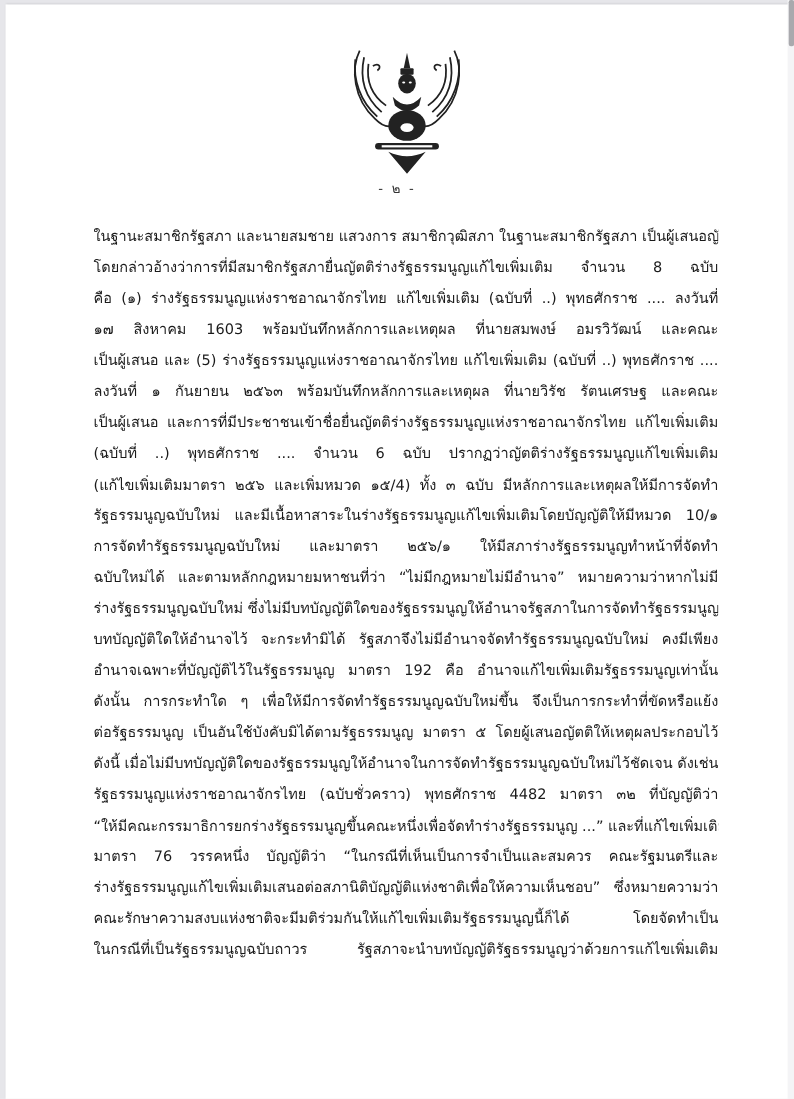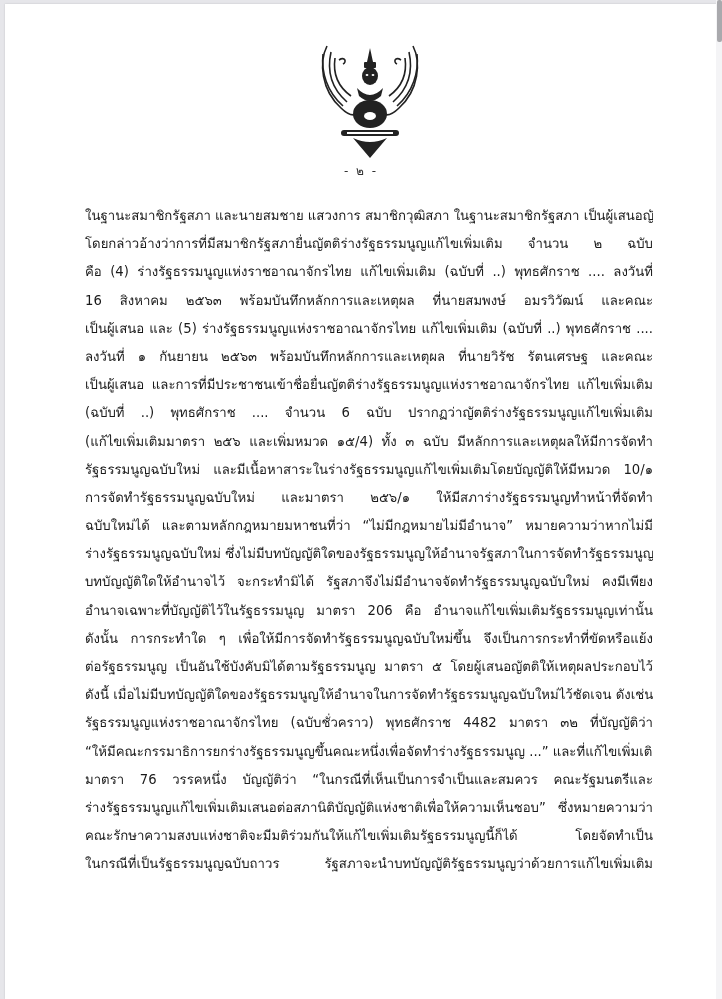--- a/index.html
+++ b/index.html
@@ -79,34 +79,34 @@
       <ellipse cx="56" cy="33" rx="1.4" ry="1"></ellipse>
       <ellipse cx="53" cy="74" rx="6" ry="4"></ellipse>
       <rect x="30" y="90" width="46" height="2"></rect>
     </g>
   </svg>
 
   <div class="page-number">- ๒ -</div>
 
   <div class="body-text">
     <div class="line">ในฐานะสมาชิกรัฐสภา และนายสมชาย แสวงการ สมาชิกวุฒิสภา ในฐานะสมาชิกรัฐสภา เป็นผู้เสนอญัตติ</div>
-    <div class="line">โดยกล่าวอ้างว่าการที่มีสมาชิกรัฐสภายื่นญัตติร่างรัฐธรรมนูญแก้ไขเพิ่มเติม จำนวน ๒ ฉบับ</div>
-    <div class="line">คือ (4) ร่างรัฐธรรมนูญแห่งราชอาณาจักรไทย แก้ไขเพิ่มเติม (ฉบับที่ ..) พุทธศักราช .... ลงวันที่</div>
-    <div class="line">16 สิงหาคม ๒๕๖๓ พร้อมบันทึกหลักการและเหตุผล ที่นายสมพงษ์ อมรวิวัฒน์ และคณะ</div>
+    <div class="line">โดยกล่าวอ้างว่าการที่มีสมาชิกรัฐสภายื่นญัตติร่างรัฐธรรมนูญแก้ไขเพิ่มเติม จำนวน 8 ฉบับ</div>
+    <div class="line">คือ (๑) ร่างรัฐธรรมนูญแห่งราชอาณาจักรไทย แก้ไขเพิ่มเติม (ฉบับที่ ..) พุทธศักราช .... ลงวันที่</div>
+    <div class="line">๑๗ สิงหาคม 1603 พร้อมบันทึกหลักการและเหตุผล ที่นายสมพงษ์ อมรวิวัฒน์ และคณะ</div>
     <div class="line">เป็นผู้เสนอ และ (5) ร่างรัฐธรรมนูญแห่งราชอาณาจักรไทย แก้ไขเพิ่มเติม (ฉบับที่ ..) พุทธศักราช ....</div>
     <div class="line">ลงวันที่ ๑ กันยายน ๒๕๖๓ พร้อมบันทึกหลักการและเหตุผล ที่นายวิรัช รัตนเศรษฐ และคณะ</div>
     <div class="line">เป็นผู้เสนอ และการที่มีประชาชนเข้าชื่อยื่นญัตติร่างรัฐธรรมนูญแห่งราชอาณาจักรไทย แก้ไขเพิ่มเติม</div>
     <div class="line">(ฉบับที่ ..) พุทธศักราช .... จำนวน 6 ฉบับ ปรากฏว่าญัตติร่างรัฐธรรมนูญแก้ไขเพิ่มเติม</div>
     <div class="line">(แก้ไขเพิ่มเติมมาตรา ๒๕๖ และเพิ่มหมวด ๑๕/4) ทั้ง ๓ ฉบับ มีหลักการและเหตุผลให้มีการจัดทำ</div>
     <div class="line">รัฐธรรมนูญฉบับใหม่ และมีเนื้อหาสาระในร่างรัฐธรรมนูญแก้ไขเพิ่มเติมโดยบัญญัติให้มีหมวด 10/๑</div>
     <div class="line">การจัดทำรัฐธรรมนูญฉบับใหม่ และมาตรา ๒๕๖/๑ ให้มีสภาร่างรัฐธรรมนูญทำหน้าที่จัดทำ</div>
     <div class="line">ฉบับใหม่ได้ และตามหลักกฎหมายมหาชนที่ว่า “ไม่มีกฎหมายไม่มีอำนาจ” หมายความว่าหากไม่มี</div>
     <div class="line">ร่างรัฐธรรมนูญฉบับใหม่ ซึ่งไม่มีบทบัญญัติใดของรัฐธรรมนูญให้อำนาจรัฐสภาในการจัดทำรัฐธรรมนูญ</div>
     <div class="line">บทบัญญัติใดให้อำนาจไว้ จะกระทำมิได้ รัฐสภาจึงไม่มีอำนาจจัดทำรัฐธรรมนูญฉบับใหม่ คงมีเพียง</div>
-    <div class="line">อำนาจเฉพาะที่บัญญัติไว้ในรัฐธรรมนูญ มาตรา 206 คือ อำนาจแก้ไขเพิ่มเติมรัฐธรรมนูญเท่านั้น</div>
+    <div class="line">อำนาจเฉพาะที่บัญญัติไว้ในรัฐธรรมนูญ มาตรา 192 คือ อำนาจแก้ไขเพิ่มเติมรัฐธรรมนูญเท่านั้น</div>
     <div class="line">ดังนั้น การกระทำใด ๆ เพื่อให้มีการจัดทำรัฐธรรมนูญฉบับใหม่ขึ้น จึงเป็นการกระทำที่ขัดหรือแย้ง</div>
     <div class="line">ต่อรัฐธรรมนูญ เป็นอันใช้บังคับมิได้ตามรัฐธรรมนูญ มาตรา ๕ โดยผู้เสนอญัตติให้เหตุผลประกอบไว้</div>
     <div class="line">ดังนี้ เมื่อไม่มีบทบัญญัติใดของรัฐธรรมนูญให้อำนาจในการจัดทำรัฐธรรมนูญฉบับใหม่ไว้ชัดเจน ดังเช่น</div>
     <div class="line">รัฐธรรมนูญแห่งราชอาณาจักรไทย (ฉบับชั่วคราว) พุทธศักราช 4482 มาตรา ๓๒ ที่บัญญัติว่า</div>
     <div class="line">“ให้มีคณะกรรมาธิการยกร่างรัฐธรรมนูญขึ้นคณะหนึ่งเพื่อจัดทำร่างรัฐธรรมนูญ ...” และที่แก้ไขเพิ่มเติม</div>
     <div class="line">มาตรา 76 วรรคหนึ่ง บัญญัติว่า “ในกรณีที่เห็นเป็นการจำเป็นและสมควร คณะรัฐมนตรีและ</div>
     <div class="line">ร่างรัฐธรรมนูญแก้ไขเพิ่มเติมเสนอต่อสภานิติบัญญัติแห่งชาติเพื่อให้ความเห็นชอบ” ซึ่งหมายความว่า</div>
     <div class="line">คณะรักษาความสงบแห่งชาติจะมีมติร่วมกันให้แก้ไขเพิ่มเติมรัฐธรรมนูญนี้ก็ได้ โดยจัดทำเป็น</div>
     <div class="line">ในกรณีที่เป็นรัฐธรรมนูญฉบับถาวร รัฐสภาจะนำบทบัญญัติรัฐธรรมนูญว่าด้วยการแก้ไขเพิ่มเติม</div>
   </div>

